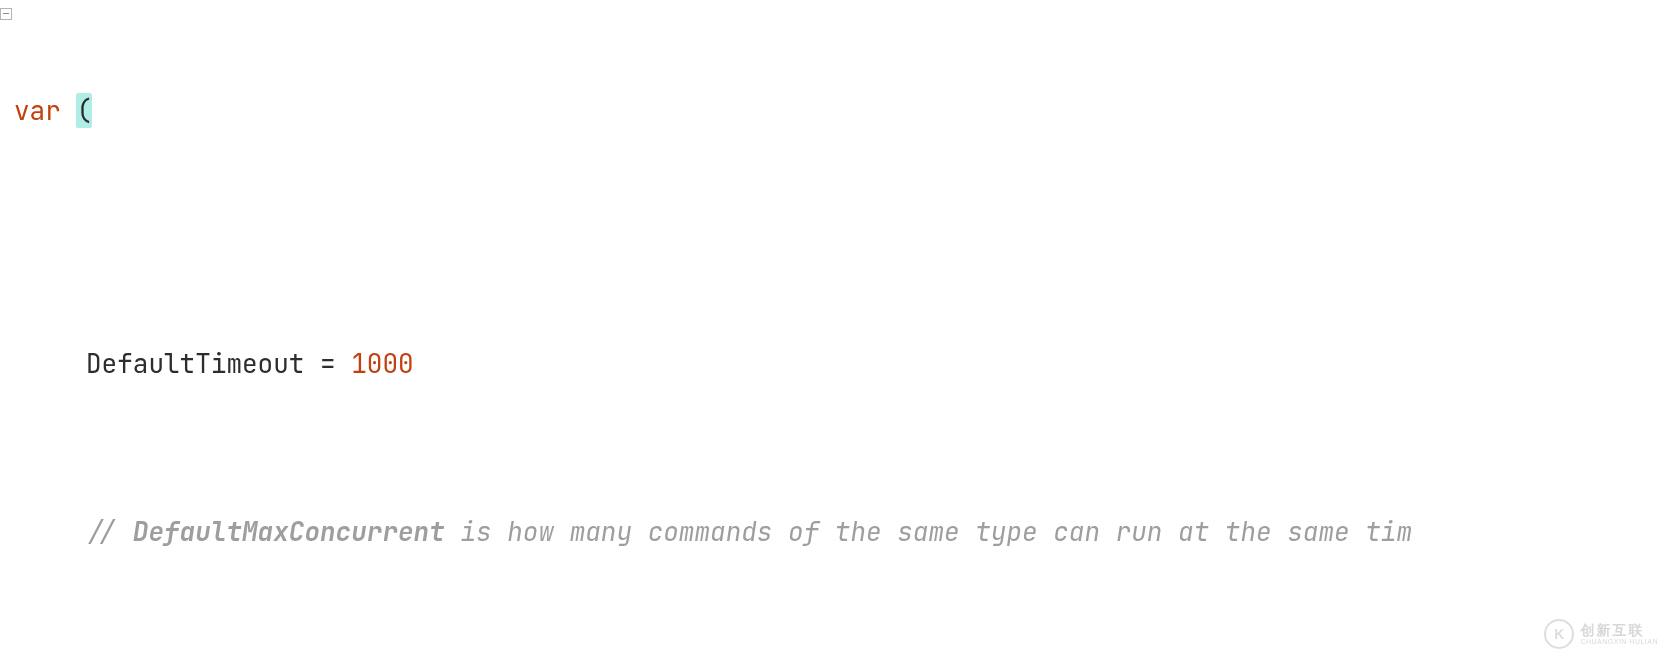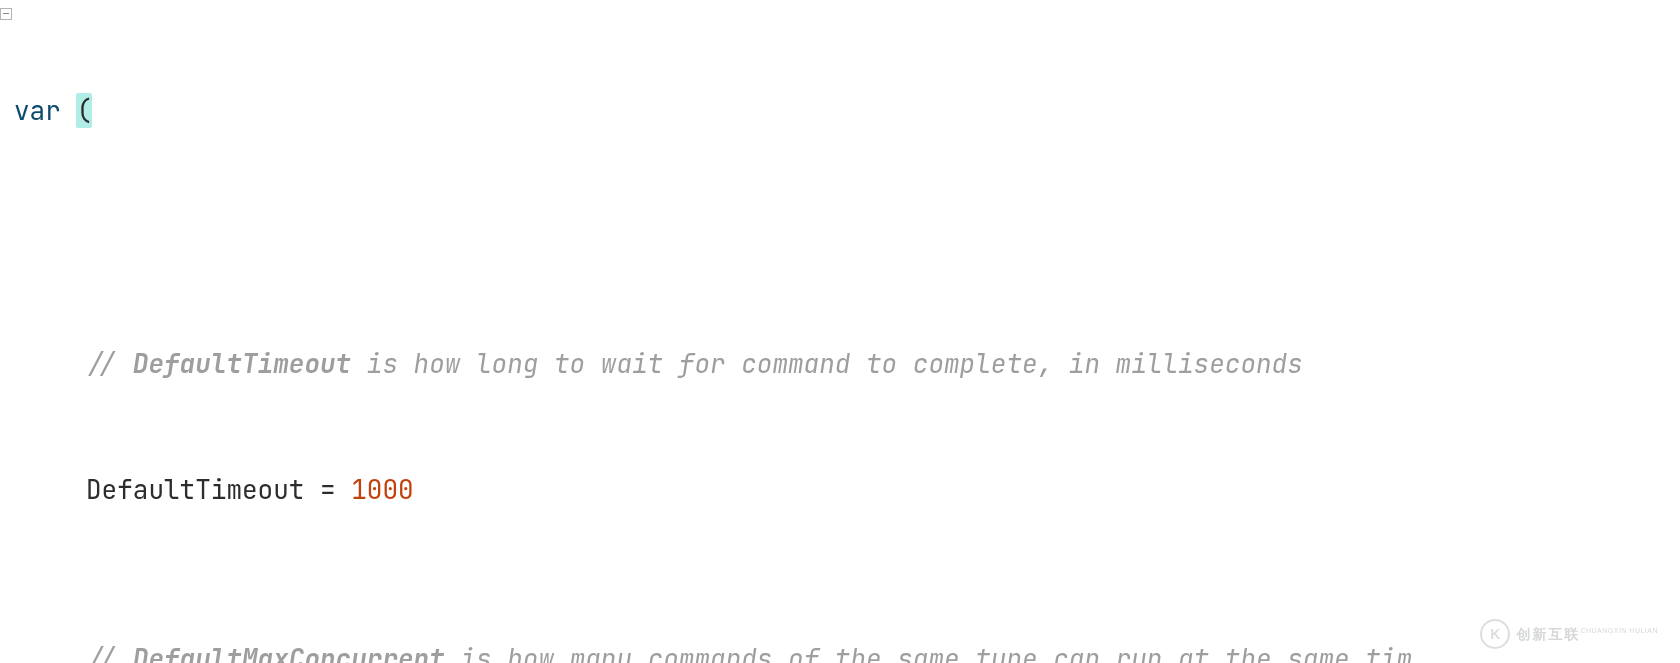--- a/index.html
+++ b/index.html
@@ -46,21 +46,21 @@
   .code {
     margin-left: 14px;
     white-space: pre;
   }
   .line {
     display: block;
   }
   .indent .line {
     padding-left: 72px;
   }
-  .kw   { color: #0c4a6e; }      
+  .kw   { color: #c2410c; }      
   .paren-hl {
     color: #2b2b2b;
     background: #b0ede6;
     border-radius: 2px;
   }
   .ident { color: #2d2d2d; }
   .op    { color: #2d2d2d; }
   .num   { color: #c2410c; }
   .comment {
     color: #9e9e9e;
@@ -84,20 +84,21 @@
     border-radius: 50%;
     display: flex;
     align-items: center;
     justify-content: center;
     font-size: 14px;
     color: #9ca0a6;
     font-weight: 600;
   }
   .watermark-text {
     display: flex;
+    flex-direction: column;
     line-height: 1.05;
   }
   .watermark-text .cn {
     font-size: 14px;
     letter-spacing: 2px;
     color: #8a8e94;
     font-weight: 600;
   }
   .watermark-text .en {
     font-size: 7px;
@@ -111,21 +112,20 @@
 <div class="editor">
   <div class="gutter">
     <div class="fold-start"></div>
 
   </div>
 
   <div class="code">
     <span class="line"><span class="kw">var</span> <span class="paren-hl">(</span></span>
 
     <div class="indent">
-      <span class="line comment"><span>// </span><span class="emph">DefaultTimeout</span><span> is how long to wait for command to complete, in milliseconds</span></span>
       <span class="line"><span class="ident">DefaultTimeout</span><span class="op"> = </span><span class="num">1000</span></span>
 
       <span class="line comment"><span>// </span><span class="emph">DefaultMaxConcurrent</span><span> is how many commands of the same type can run at the same tim</span></span>
       
 
       
       
 
       
       

